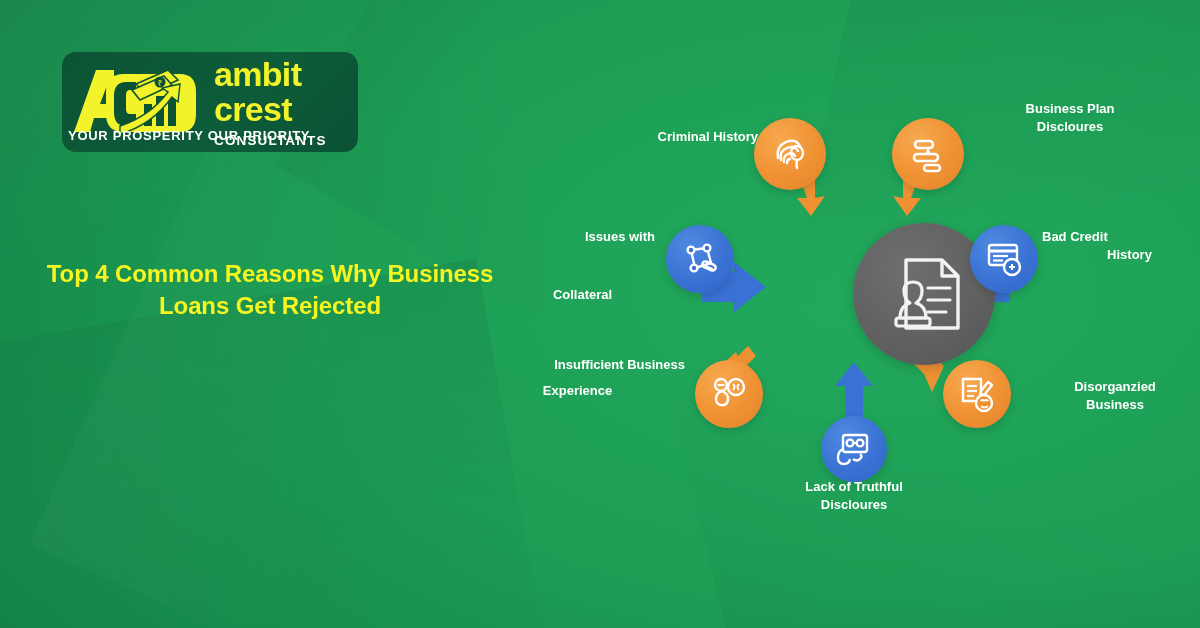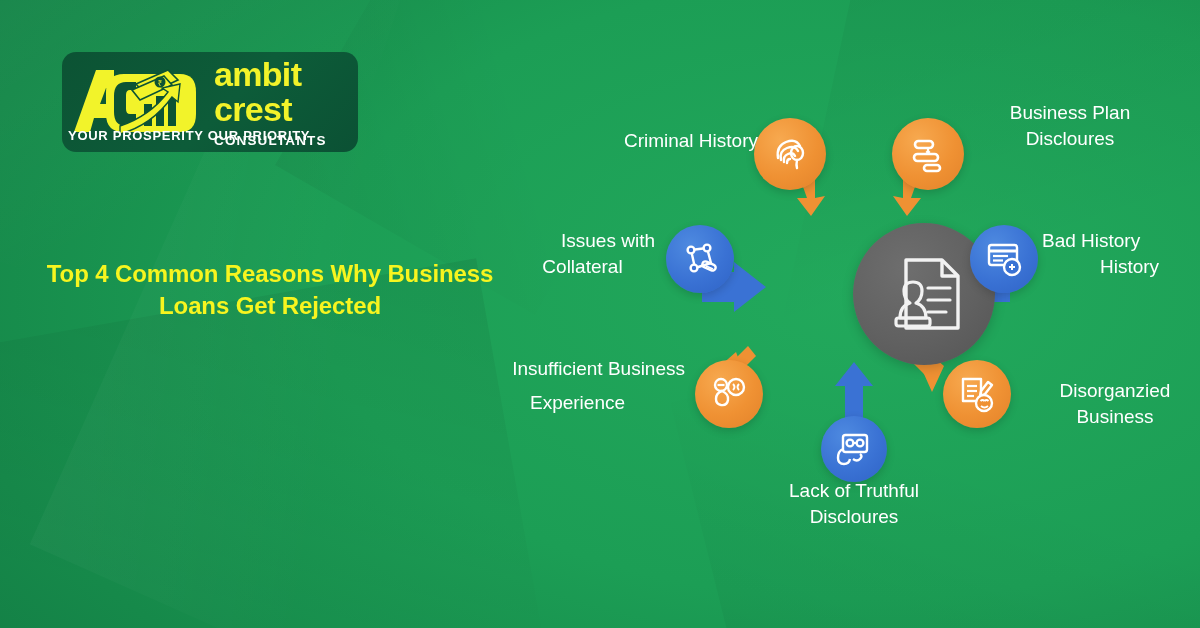--- a/index.html
+++ b/index.html
@@ -61,21 +61,21 @@
     display:flex;align-items:center;justify-content:center;
   }
   .node{
     position:absolute;border-radius:50%;
     display:flex;align-items:center;justify-content:center;
     box-shadow:0 3px 9px rgba(0,0,0,.16);
   }
   .node.orange{background:radial-gradient(circle at 36% 30%,#f7a94f 0%,#ef9133 55%,#e2822a 100%);}
   .node.blue{background:radial-gradient(circle at 36% 30%,#4e8ae0 0%,#3a72d4 55%,#2f63c6 100%);}
   .label{
-    position:absolute;color:#ffffff;font-size:19px;line-height:1.35;font-weight:400;
+    position:absolute;color:#ffffff;font-size:13px;line-height:1.35;font-weight:700;
   }
   .label.r{text-align:right;}
   .label.l{text-align:left;}
   .label.c{text-align:center;}
 </style>
 </head>
 <body>
 
 <div class="canvas">
 
@@ -202,21 +202,21 @@
           <rect x="5" y="5" width="28" height="20" rx="2.5"></rect>
           <line x1="5" y1="11" x2="33" y2="11" stroke-width="3"></line>
           <line x1="9" y1="16" x2="24" y2="16" stroke-width="2.2"></line>
           <line x1="9" y1="20.5" x2="19" y2="20.5" stroke-width="2.2"></line>
           <circle cx="28" cy="27" r="8" fill="#3a72d4"></circle>
           <path d="M25 27 h6 M28 24 v6" stroke-width="2"></path>
         </g>
       </svg>
     </div>
     <div class="label l" style="left:572px;top:208px;width:175px;">
-      <span>Bad History</span><br>
+      <span>Bad Credit</span><br>
       <span style="display:inline-block;width:100%;text-align:center;">History</span>
     </div>
 
     <div class="node orange" style="left:473px;top:340px;width:68px;height:68px;">
       <svg width="40" height="38" viewBox="0 0 40 38">
         <g fill="none" stroke="#ffffff" stroke-width="2.4" stroke-linejoin="round">
           <path d="M6 4 h18 v22 h-18 z"></path>
           <line x1="10" y1="11" x2="20" y2="11" stroke-width="2.2"></line>
           <line x1="10" y1="16" x2="20" y2="16" stroke-width="2.2"></line>
           <line x1="10" y1="21" x2="17" y2="21" stroke-width="2.2"></line>
@@ -271,17 +271,17 @@
           <circle cx="11" cy="11" r="3.4" fill="#3a72d4"></circle>
           <circle cx="27" cy="9" r="3.4" fill="#3a72d4"></circle>
           <circle cx="14" cy="29" r="3.4" fill="#3a72d4"></circle>
           <rect x="22" y="24" width="14" height="6" rx="3" transform="rotate(24 29 27)"></rect>
           <line x1="26" y1="27" x2="33" y2="30" stroke-width="1.8"></line>
         </g>
       </svg>
     </div>
     <div class="label r" style="left:40px;top:208px;width:145px;">
       <span>Issues with</span><br>
-      <span style="display:inline-block;width:100%;text-align:center;">Collateral</span>
+      <span style="display:inline-block;width:100%;text-align:center;margin-top:40px;">Collateral</span>
     </div>
 
   </div>
 </div>
 
 </body></html>

